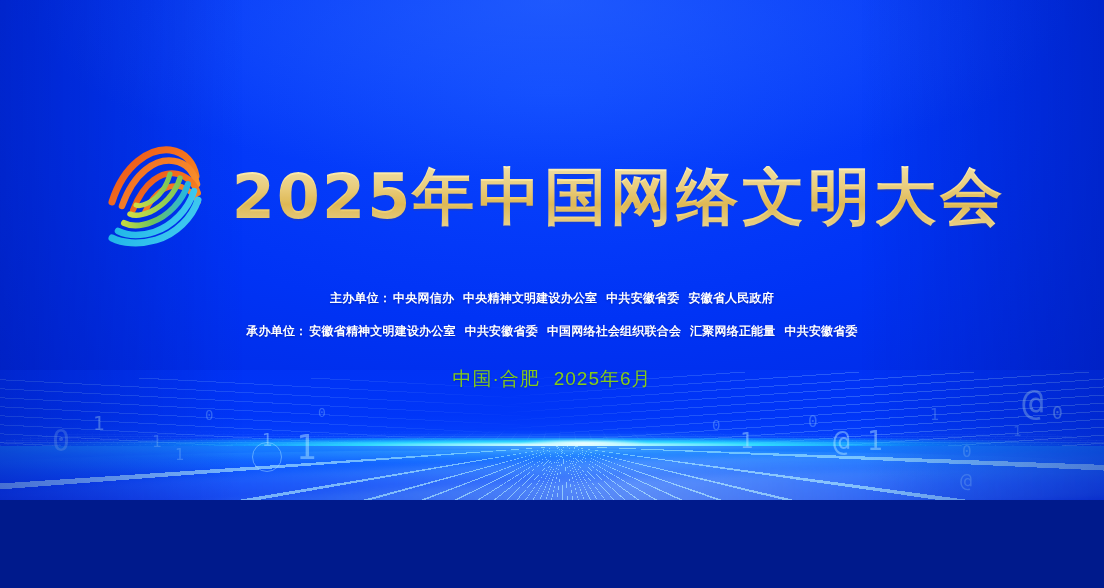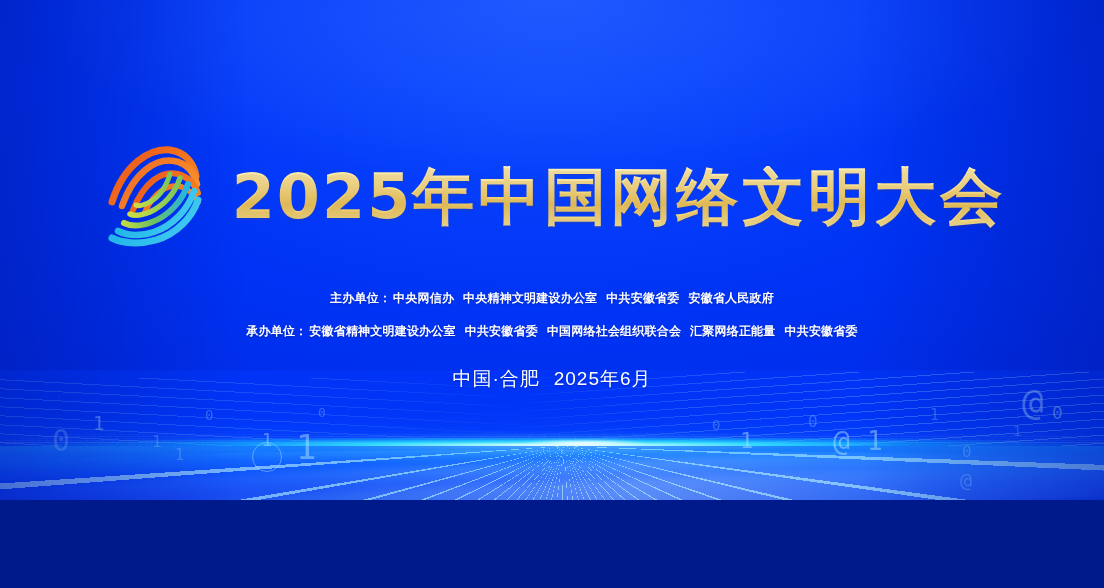--- a/index.html
+++ b/index.html
@@ -277,21 +277,21 @@
     text-shadow: 0 1px 2px rgba(0,15,90,0.35);
   }
   .credit-label { margin-right: 2px; }
   .credit-sep { display: inline-block; width: 9px; }
 
   .venue {
     position: absolute;
     left: 0; right: 0;
     top: 366px;
     text-align: center;
-    color: #ffffff;
+    color: #84cc16;
     font-size: 19px;
     font-weight: 500;
     letter-spacing: 1px;
     white-space: nowrap;
     text-shadow: 0 1px 2px rgba(0,15,90,0.3);
   }
   .venue .vsep { display: inline-block; width: 14px; }
 </style>
 </head>
 <body>

